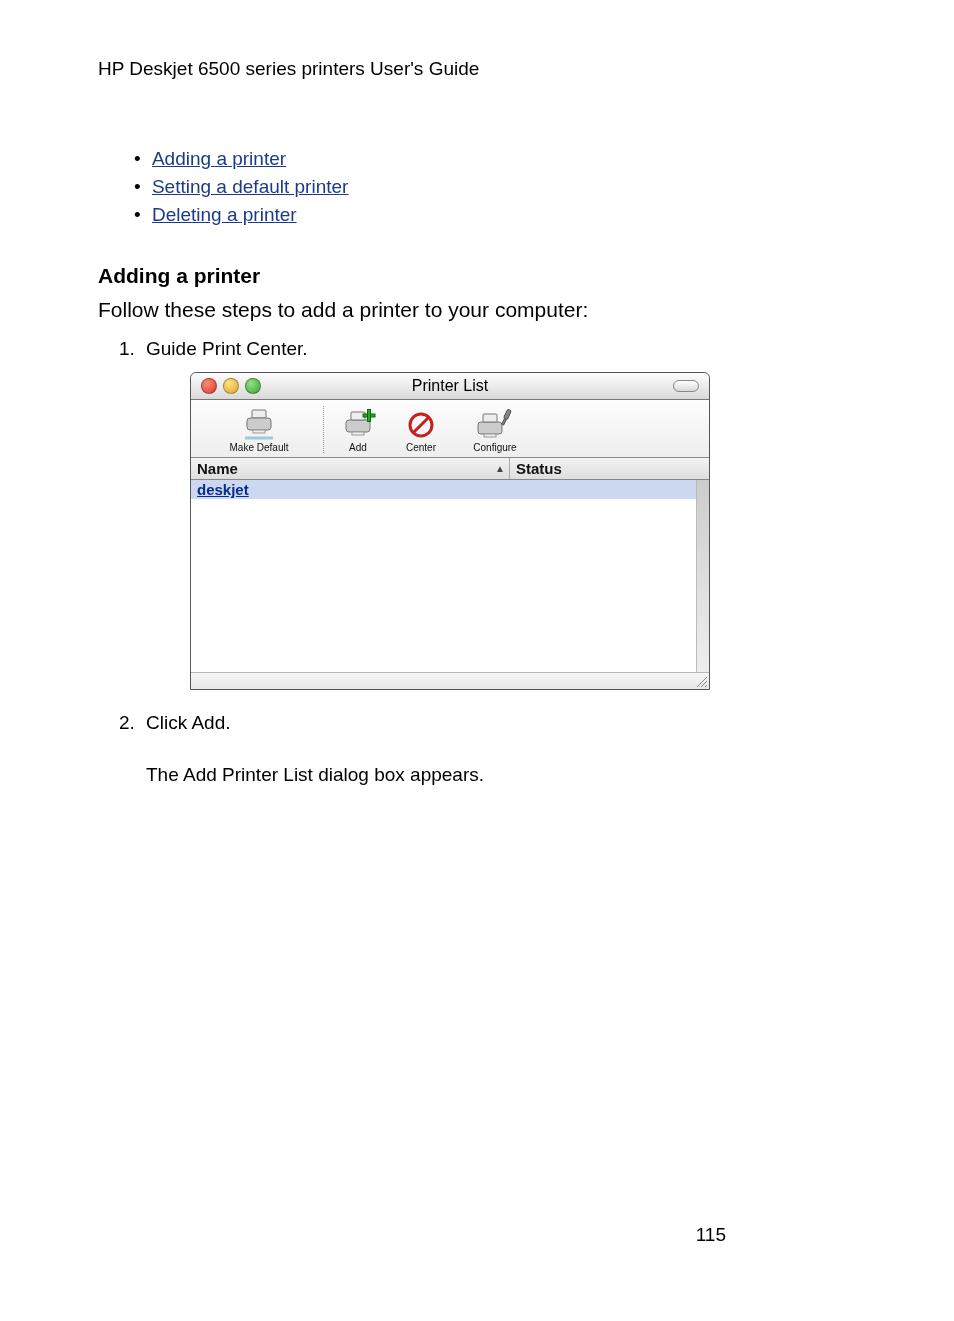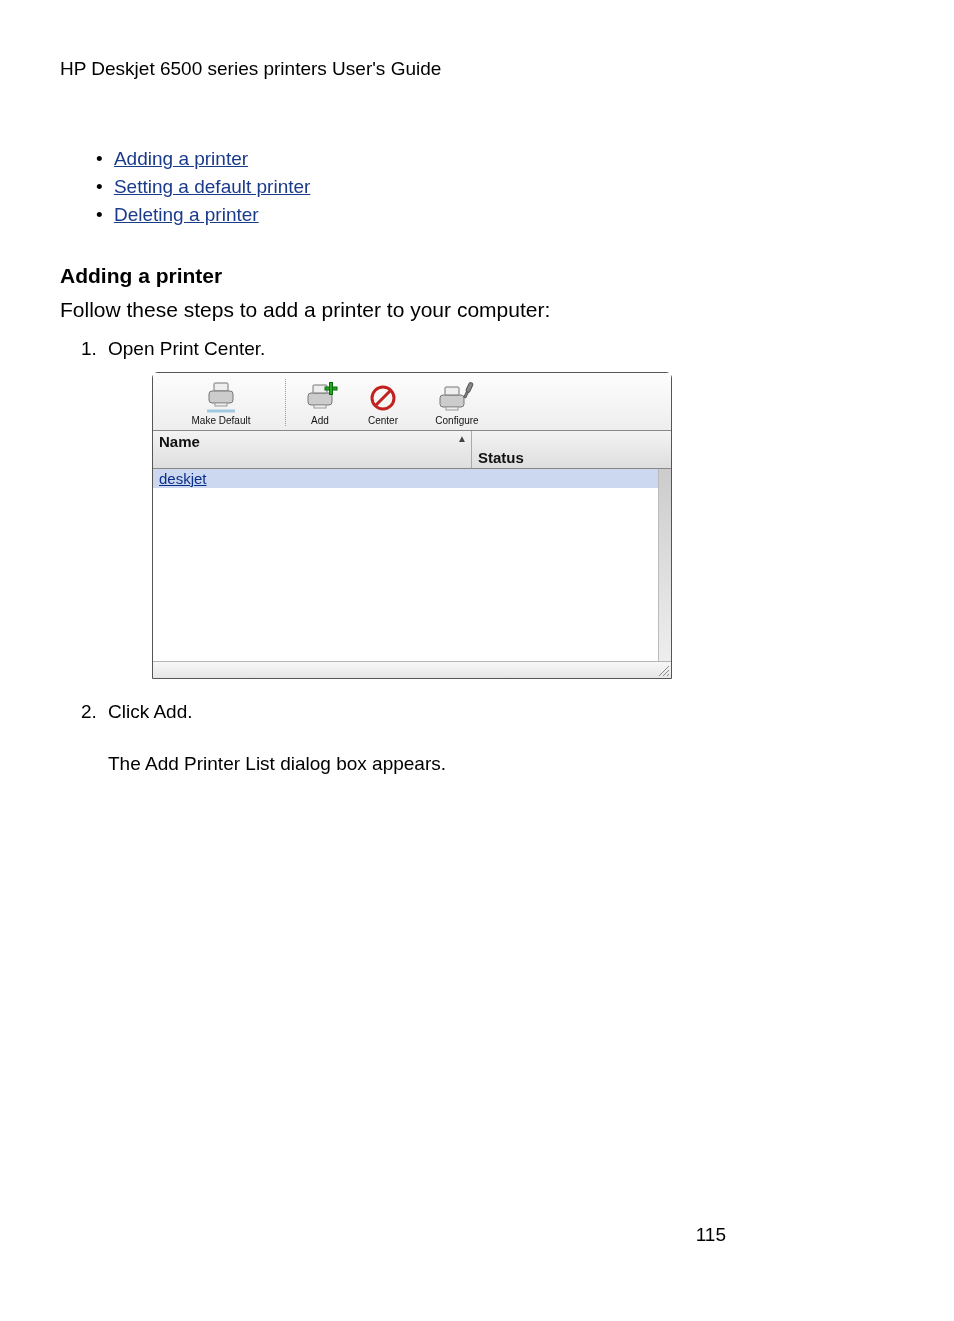--- a/index.html
+++ b/index.html
@@ -8,21 +8,21 @@
     background: #fff;
     font-family: Arial, Helvetica, sans-serif;
     color: #000;
     width: 954px;
   }
   .page {
     width: 786px;
     height: 1321px;
     position: relative;
     box-sizing: border-box;
-    padding: 58px 60px 0 60px;
+    padding: 58px 60px 0 98px;
     border-radius: 32px;
   }
   .doc-header {
     font-size: 19px;
     margin-bottom: 68px;
   }
   .toc {
     margin: 0 0 38px 36px;
     padding: 0;
     list-style: none;
@@ -141,44 +141,43 @@
     background: linear-gradient(#f3f3f3, #dedede);
     border-bottom: 1px solid #888;
     font-size: 15px;
     font-weight: bold;
     color: #111;
   }
   .col-name {
     flex: 0 0 308px;
     padding: 2px 4px 2px 6px;
     border-right: 1px solid #aaa;
-    display: flex; align-items: flex-start; justify-content: space-between;
+    display: flex; align-items: center; justify-content: space-between;
   }
   .sort-tri {
     font-size: 10px;
     color: #444;
   }
   .col-status {
     flex: 1;
     padding: 2px 4px 2px 6px;
-    margin-top: 16px;
   }
   .list-body {
     height: 192px;
     background: #fff;
     overflow: hidden;
   }
   .list-row {
     display: flex;
     font-size: 15px;
   }
   .list-row.selected {
     background: #cbd8f0;
     color: #0a2d8a;
-    font-weight: normal;
+    font-weight: bold;
     text-decoration: underline;
   }
   .list-row .cell-name {
     flex: 0 0 308px;
     padding: 1px 6px;
   }
   .list-row .cell-status {
     flex: 1;
     padding: 1px 6px;
   }
@@ -221,24 +220,33 @@
     <li><a href="#">Adding a printer</a></li>
     <li><a href="#">Setting a default printer</a></li>
     <li><a href="#">Deleting a printer</a></li>
   </ul>
 
   <h2 class="section">Adding a printer</h2>
   <p class="lead">Follow these steps to add a printer to your computer:</p>
 
   <ol class="steps">
     <li>
-      <span>Open </span><span class="bold">Print Center</span><span>.</span>
+      <span>Guide </span><span class="bold">Print Center</span><span>.</span>
 
       
       <div class="mac-window">
+        <div class="titlebar">
+          <div class="traffic">
+            <div class="dot red"></div>
+            <div class="dot yellow"></div>
+            <div class="dot green"></div>
+          </div>
+          <div class="win-title">Printer List</div>
+          <div class="pill"></div>
+        </div>
 
         <div class="toolbar">
           <div class="tb-item make-default">
             <div class="icon-wrap">
               <svg width="40" height="32" viewBox="0 0 40 32">
                 <rect x="13" y="2" width="14" height="8" rx="1" fill="#eee" stroke="#777"></rect>
                 <rect x="8" y="10" width="24" height="12" rx="3" fill="#ccc" stroke="#777"></rect>
                 <rect x="14" y="22" width="12" height="3" fill="#eee" stroke="#999"></rect>
                 <line x1="6" y1="30" x2="34" y2="30" stroke="#9ec9de" stroke-width="3"></line>
               </svg>

